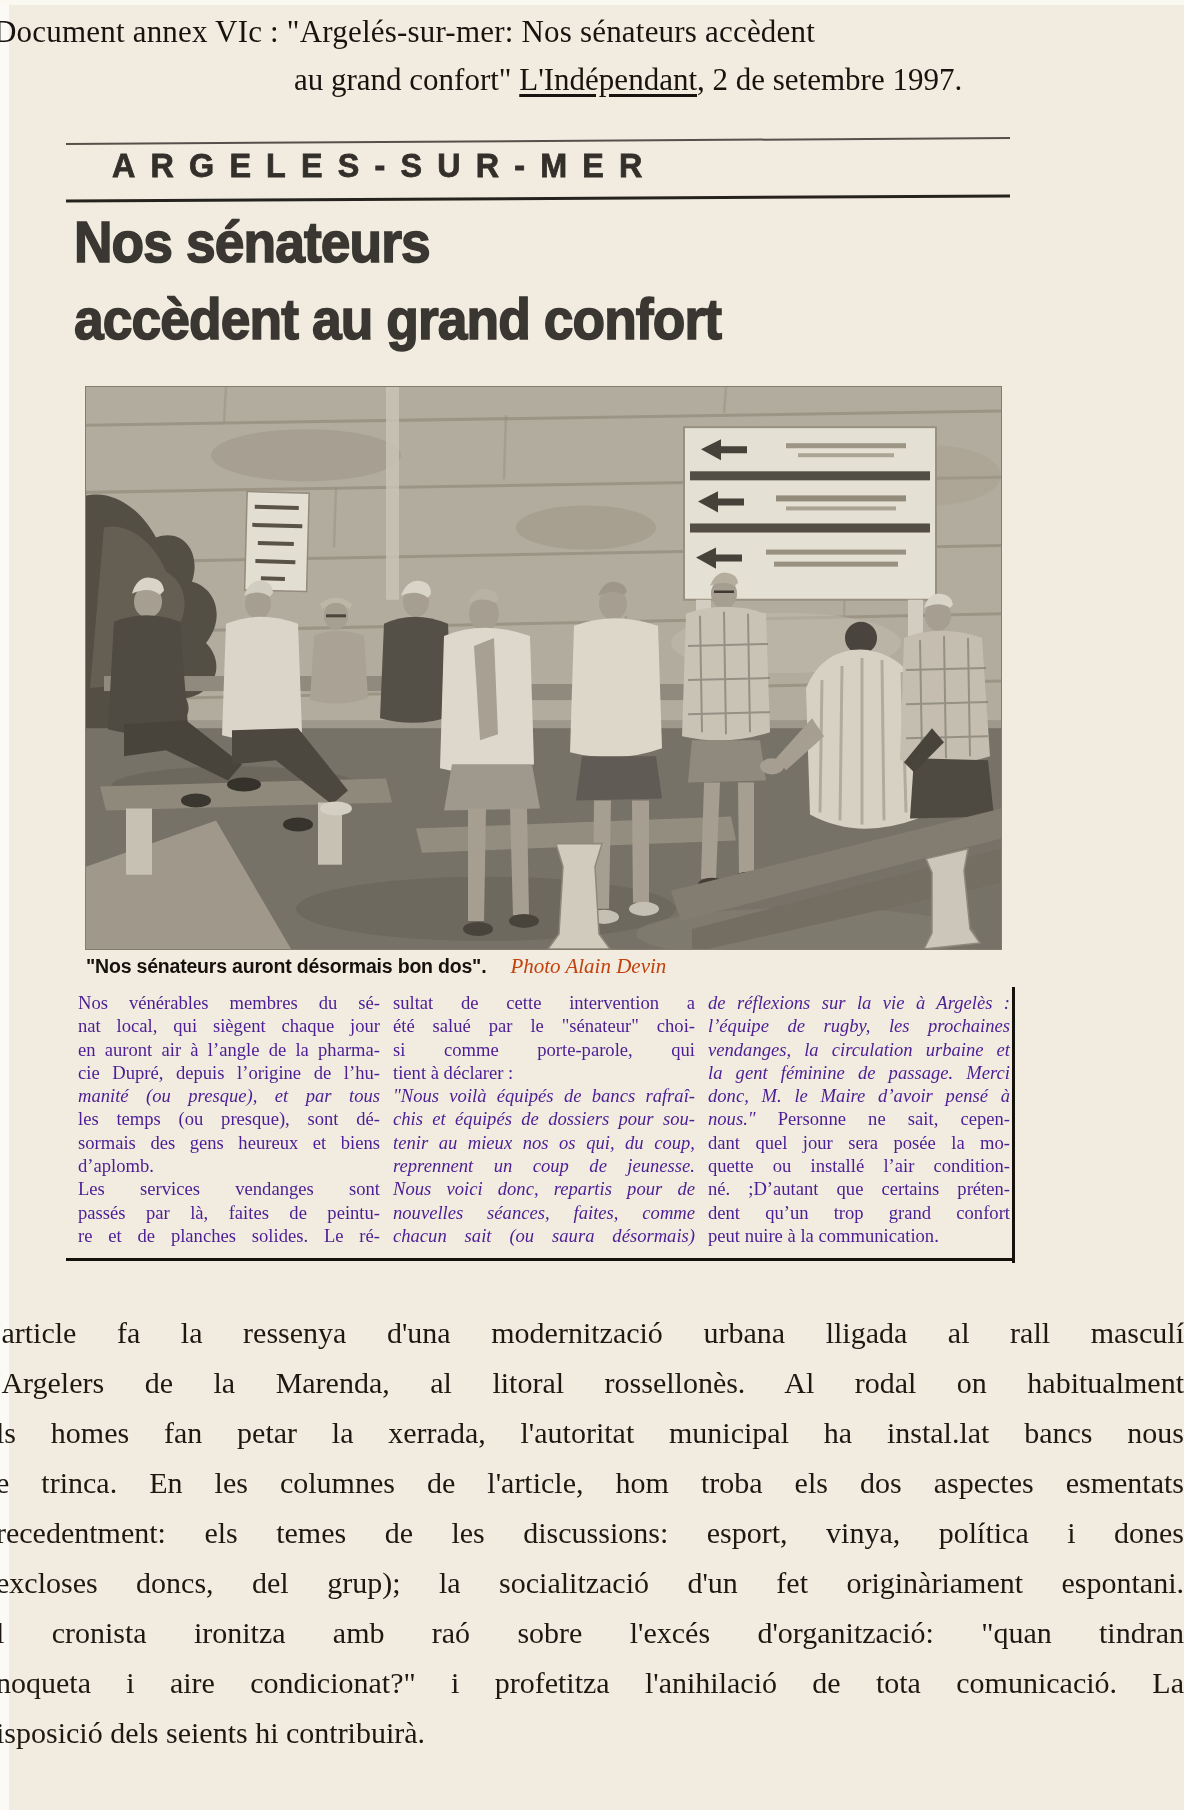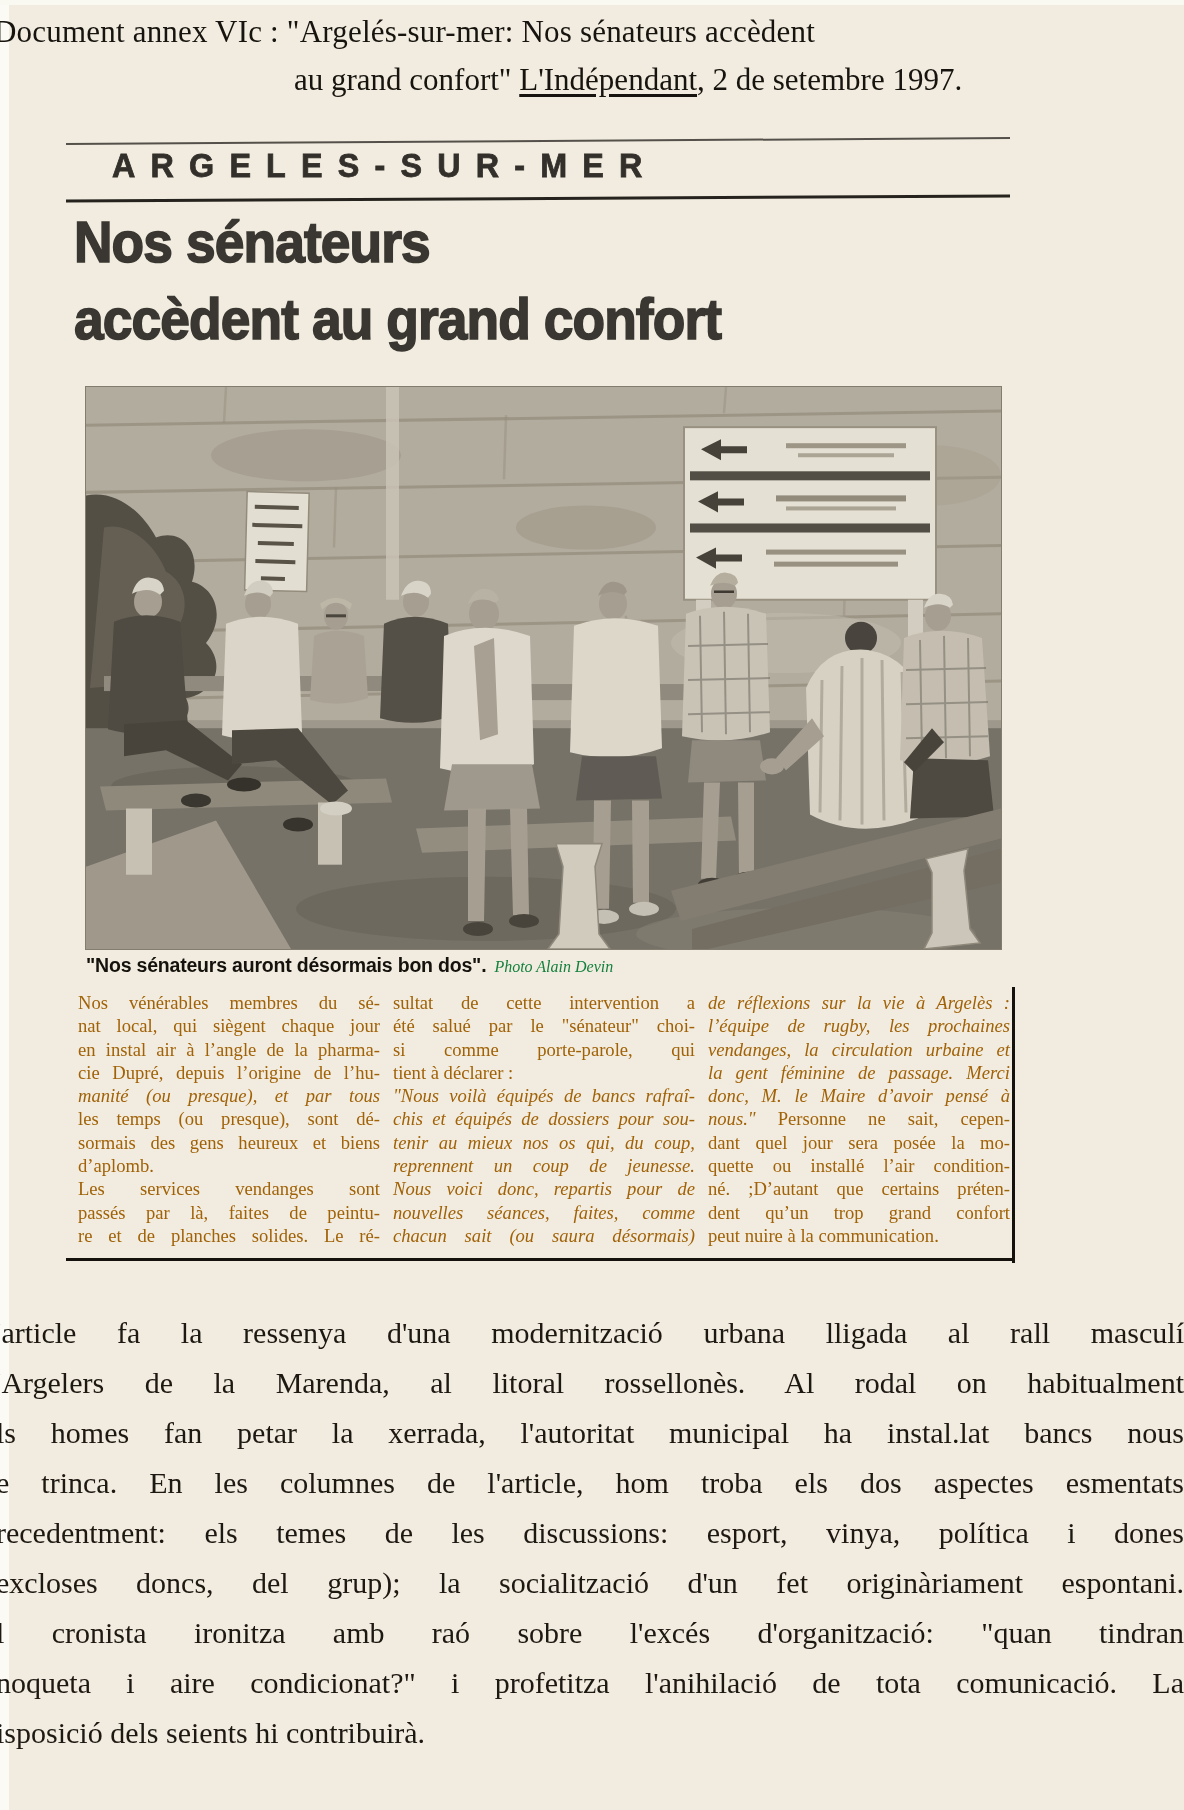--- a/index.html
+++ b/index.html
@@ -23,23 +23,23 @@
   .headline{left:74px;top:203px;font-family:"Liberation Sans",sans-serif;font-weight:700;
             font-size:58px;line-height:77px;color:#3a3732;-webkit-text-stroke:1.6px #3a3732;
             letter-spacing:-1px;transform:scaleX(.92);transform-origin:left top;white-space:nowrap;}
 
   .photo{position:absolute;left:85px;top:386px;width:915px;height:562px;
          border:1px solid #837d70;background:#b2ac9f;}
 
   .caption{left:86px;top:954px;white-space:nowrap;}
   .cap-quote{font-family:"Liberation Sans",sans-serif;font-weight:700;font-size:19.5px;
              color:#15120d;letter-spacing:-.2px;}
-  .cap-credit{font-style:italic;font-size:16px;margin-left:8px;color:#15803d;}
-
-  .col{position:absolute;top:991px;width:302px;font-size:18.6px;line-height:23.3px;color:#a16207;}
+  .cap-credit{font-style:italic;font-size:21px;margin-left:24px;color:#c2410c;}
+
+  .col{position:absolute;top:991px;width:302px;font-size:18.6px;line-height:23.3px;color:#4c1d95;}
   .col1{left:78px;}.col2{left:393px;}.col3{left:708px;}
   .art-line{text-align:justify;text-align-last:justify;}
   .art-line.no-j{text-align-last:left;}
   .it{font-style:italic;}
 
   .vrule{left:1012px;top:987px;width:3px;height:276px;background:#15120e;}
   .rule-bottom{left:66px;top:1258px;width:947px;height:3px;background:#15120e;}
 
   .commentary{left:-4px;top:1308px;width:1188px;font-size:30px;line-height:50px;color:#1d1812;}
   .cm-line{text-align:justify;text-align-last:justify;}
@@ -258,21 +258,21 @@
     </g>
 
     <rect x="0" y="0" width="915" height="560" fill="#b5ad9c" opacity=".12"></rect>
   </svg>
 
   <div class="caption"><span class="cap-quote">"Nos sénateurs auront désormais bon dos".</span><span class="cap-credit">Photo Alain Devin</span></div>
 
   <div class="col col1">
       <div class="art-line"><span>Nos vénérables membres du sé-</span></div>
       <div class="art-line"><span>nat local, qui siègent chaque jour</span></div>
-      <div class="art-line"><span>en instal air à l’angle de la pharma-</span></div>
+      <div class="art-line"><span>en auront air à l’angle de la pharma-</span></div>
       <div class="art-line"><span>cie Dupré, depuis l’origine de l’hu-</span></div>
       <div class="art-line"><span class="it">manité (ou presque), et par tous</span></div>
       <div class="art-line"><span>les temps (ou presque), sont dé-</span></div>
       <div class="art-line"><span>sormais des gens heureux et biens</span></div>
       <div class="art-line no-j"><span>d’aplomb.</span></div>
       <div class="art-line"><span>Les services vendanges sont</span></div>
       <div class="art-line"><span>passés par là, faites de peintu-</span></div>
       <div class="art-line"><span>re et de planches solides. Le ré-</span></div>
     </div>
   <div class="col col3">

